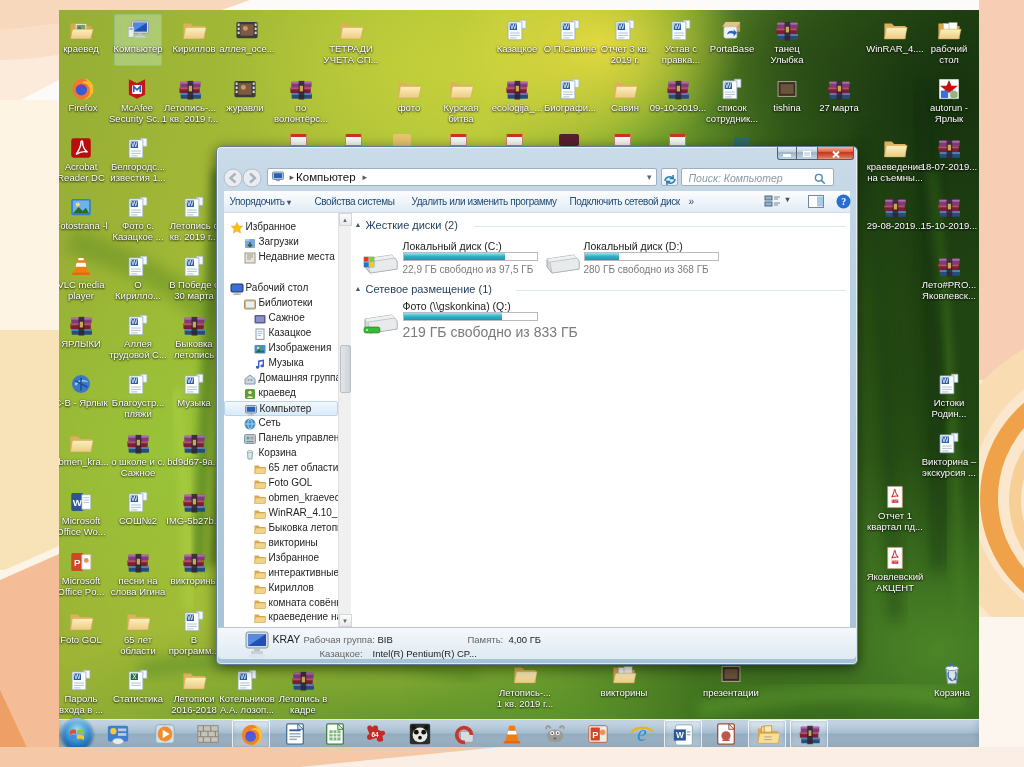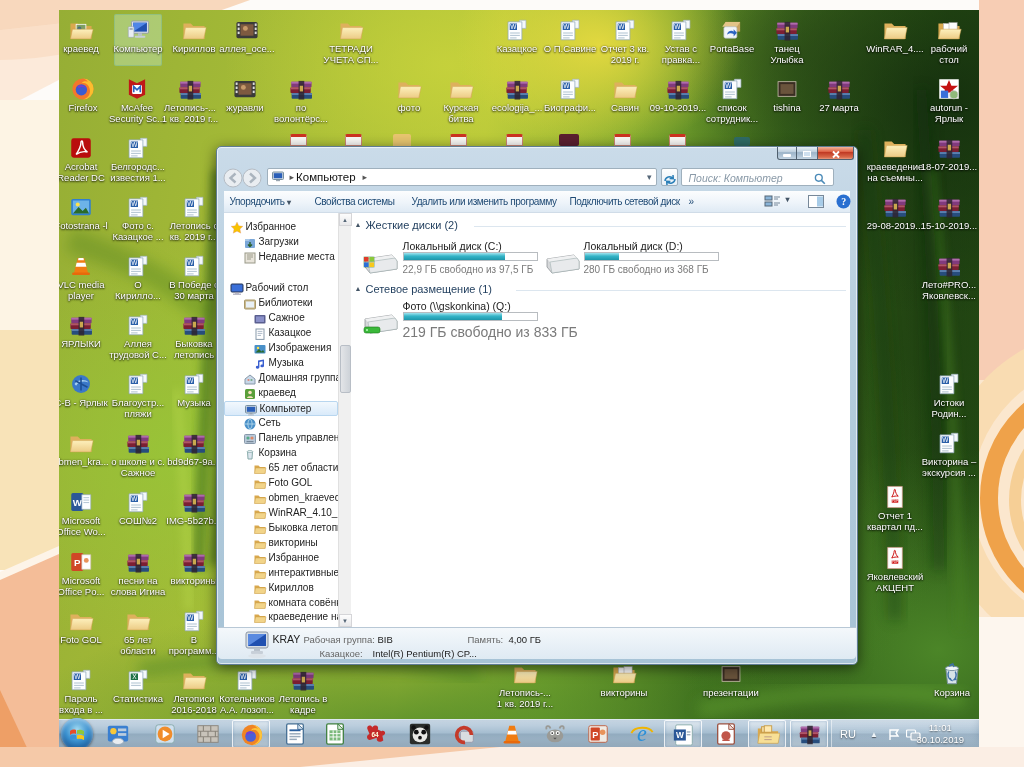--- a/index.html
+++ b/index.html
@@ -1150,27 +1150,15 @@
         <div style="position:absolute;left:731px;top:0px;width:38px;height:28px;background:linear-gradient(rgba(255,255,255,.45),rgba(255,255,255,.12) 45%,rgba(255,255,255,.28));border:1px solid rgba(255,255,255,.75);border-radius:2px;box-shadow:inset 0 0 3px rgba(90,130,170,.45);"><svg width="24" height="24" style="margin:2px 7px" viewBox="0 0 26 26">
             <rect x="3" y="4" width="20" height="6" rx="1" fill="#813a7d"></rect>
             <rect x="3" y="4" width="20" height="2" fill="#b06bac"></rect>
             <rect x="2" y="10" width="20" height="6" rx="1" fill="#7c1f33"></rect>
             <rect x="2" y="10" width="20" height="2" fill="#b05467"></rect>
             <rect x="3.5" y="16" width="20" height="6" rx="1" fill="#274d7d"></rect>
             <rect x="3.5" y="16" width="20" height="2" fill="#5a7fae"></rect>
             <rect x="10" y="3" width="6" height="20" fill="#2e2430" opacity=".85"></rect>
             <rect x="11.5" y="8" width="3" height="6" fill="#caa84e"></rect>
           </svg></div>
-    <div style="position:absolute;right:0;top:0;width:148px;height:29px;background:linear-gradient(rgba(255,255,255,.14),rgba(160,185,205,.2));border-left:1px solid rgba(255,255,255,.5)">
-      <span style="position:absolute;left:8px;top:8px;font-size:11px;color:#fff;text-shadow:0 1px 2px rgba(0,0,0,.6)">RU</span>
-      <span style="position:absolute;left:38px;top:10px;font-size:8px;color:#eef4f8;text-shadow:0 1px 1px rgba(0,0,0,.5)">▲</span>
-      <svg width="13" height="13" style="position:absolute;left:56px;top:8px">
-            <path d="M2 12 L2 2 L10 2 L8 5 L10 8 L2 8" fill="none" stroke="#fff" stroke-width="1.4"></path>
-          </svg>
-      <svg width="15" height="13" style="position:absolute;left:74px;top:8px">
-            <rect x="0.5" y="2" width="9" height="7" rx="1" fill="none" stroke="#fff" stroke-width="1.2"></rect>
-            <rect x="5" y="5" width="9" height="7" rx="1" fill="#aebdca" stroke="#fff" stroke-width="1.2"></rect>
-          </svg>
-      <div style="position:absolute;right:15px;top:2px;text-align:center;font-size:9.5px;line-height:12px;color:#fff;text-shadow:0 1px 2px rgba(0,0,0,.6)">11:01<br>30.10.2019</div>
-    </div>
 </div>
 </div>
 </div>
 
 </body></html>

